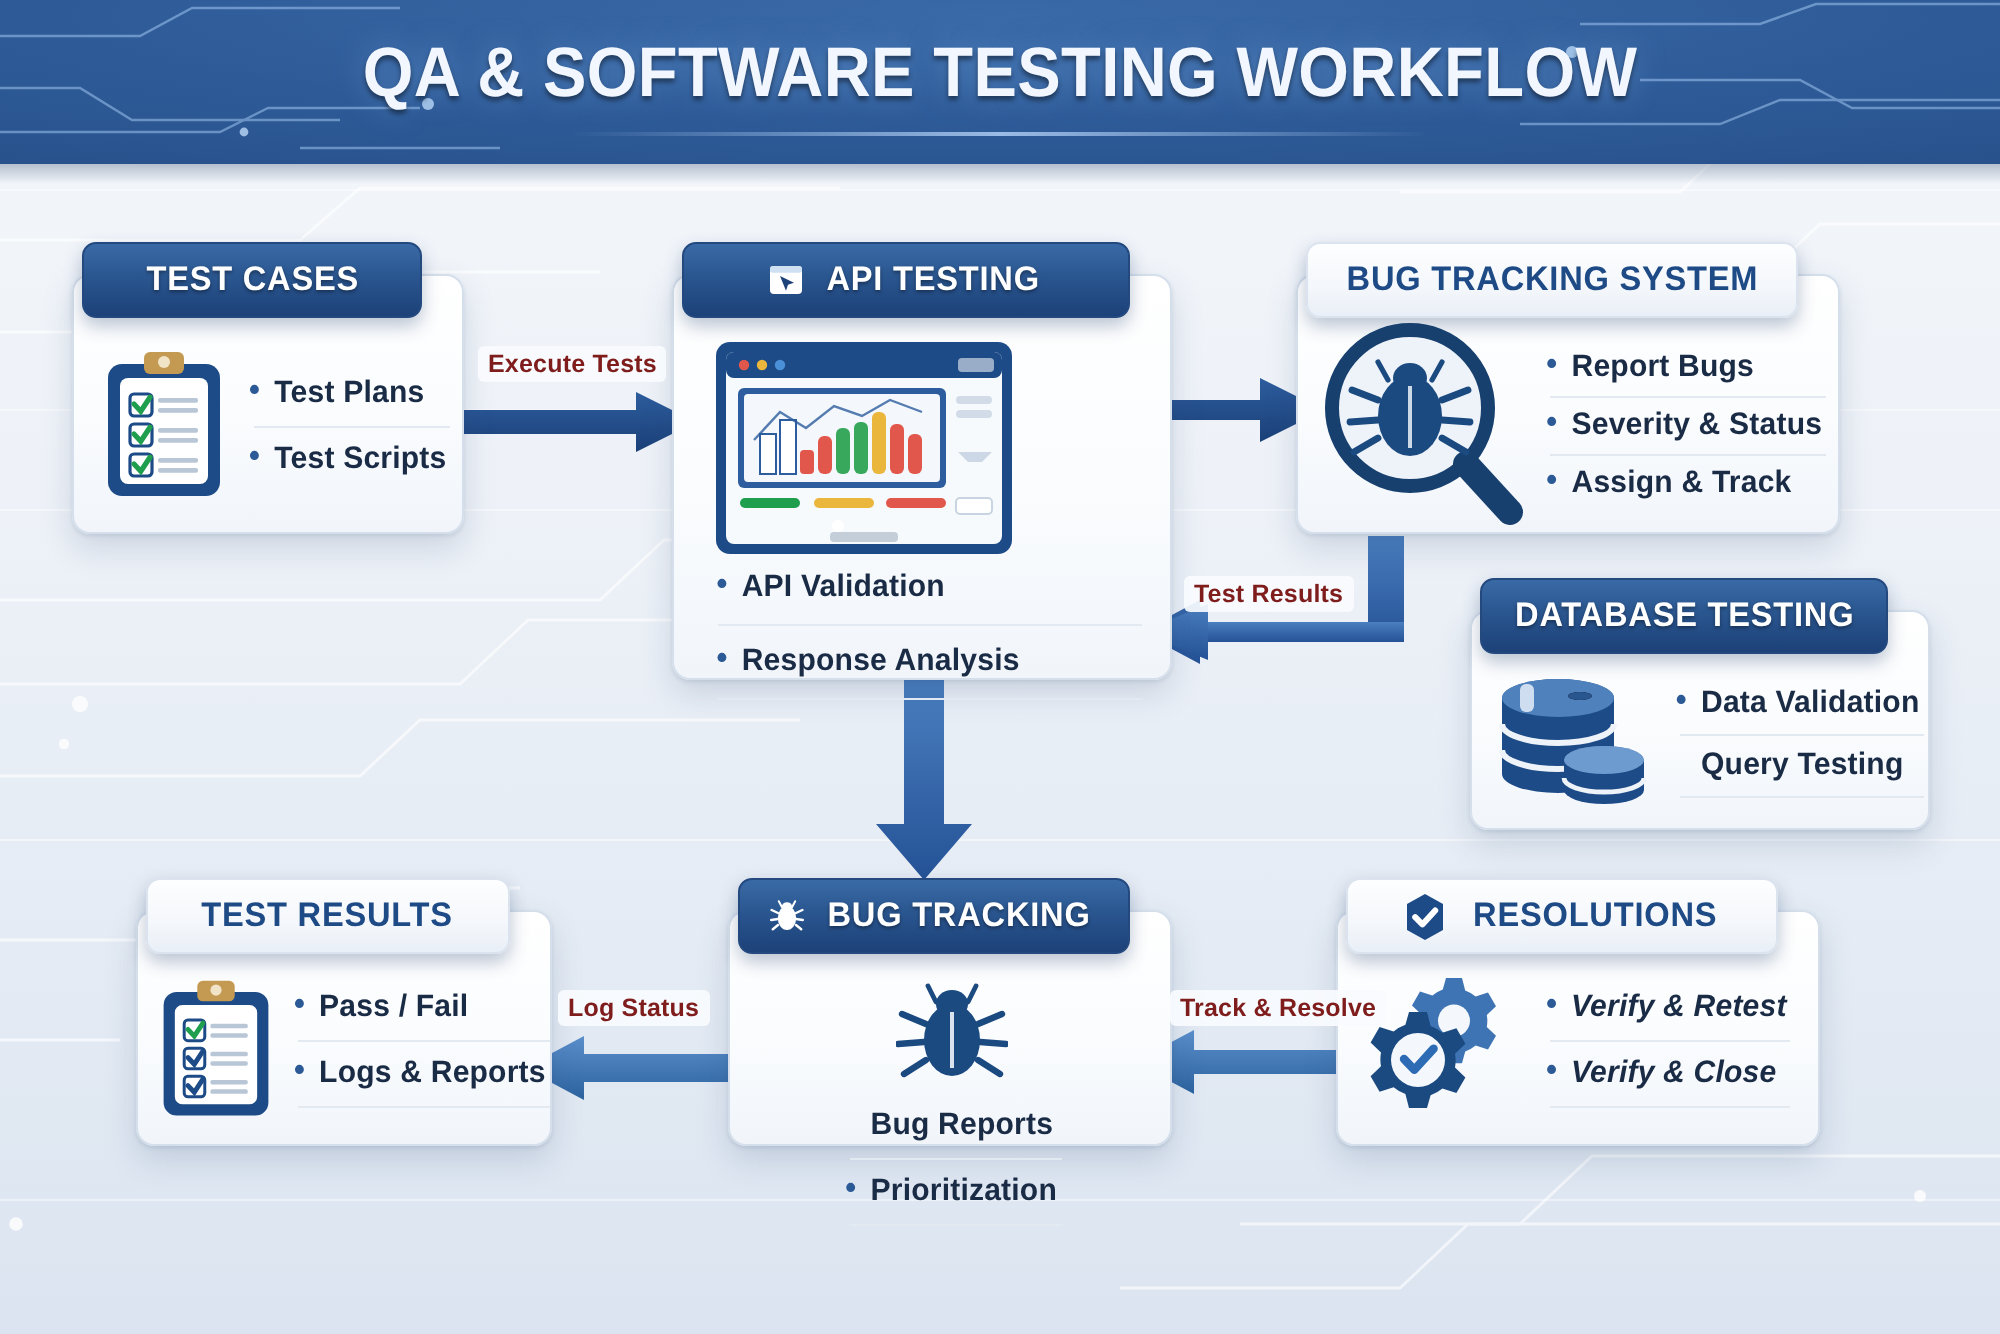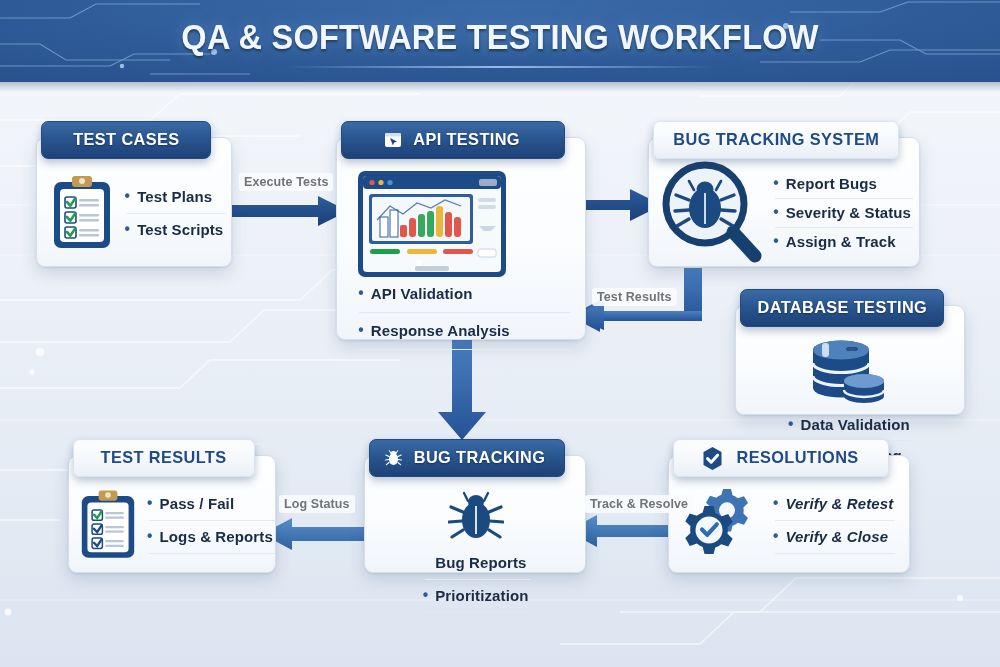--- a/index.html
+++ b/index.html
@@ -97,21 +97,21 @@
     content: "•"; position: absolute; left: 0; top: -1px;
     color: #2b5album; color: #2c5a96; font-size: 16px;
   }
   .bullet.nodot { padding-left: 13px; }
   .bullet.nodot::before { content: ""; }
   .sep { height: 1px; background: #e3e9f1; margin: 1px 0 1px 4px; }
 
   
   .arrow-label {
     position: absolute;
-    font-size: 12.5px; font-weight: bold; color: #737373;
+    font-size: 12.5px; font-weight: bold; color: #7f1d1d;
     background: rgba(248,251,254,.92);
     padding: 2px 5px; border-radius: 3px;
     white-space: nowrap;
     letter-spacing: .1px;
   }
   svg.conn { position: absolute; left: 0; top: 0; width: 1000px; height: 667px; pointer-events: none; }
 
   
   .icon-wrap { flex: 0 0 auto; display: flex; align-items: center; justify-content: center; }
 </style>
@@ -343,21 +343,21 @@
         <div class="sep"></div>
         <div class="bullet">Assign &amp; Track</div>
       </div>
     </div>
   </div>
 
   <div class="card" style="left:735px; top:305px; width:230px; height:110px;">
     <div class="card-head dark">
       <span class="head-label">DATABASE TESTING</span>
     </div>
-    <div class="card-body" style="gap:8px; padding-left:10px;flex-direction:column;">
+    <div class="card-body" style="gap:8px; padding-left:10px;">
       <span class="icon-wrap">
         <svg width="82" height="72" viewBox="0 0 82 72">
           <g>
             <ellipse cx="33" cy="14" rx="28" ry="9.5" fill="#2d5d9e"></ellipse>
             <path d="M5 14 V52 a28 9.5 0 0 0 56 0 V14 Z" fill="#1d4b87"></path>
             <ellipse cx="33" cy="14" rx="28" ry="9.5" fill="#4f82bd"></ellipse>
             <path d="M5 27 a28 9.5 0 0 0 56 0" fill="none" stroke="#eef3f9" stroke-width="3"></path>
             <path d="M5 40 a28 9.5 0 0 0 56 0" fill="none" stroke="#eef3f9" stroke-width="3"></path>
             <rect x="14" y="7" width="7" height="14" rx="3" fill="#dbe7f4" opacity=".9"></rect>
             <ellipse cx="44" cy="13" rx="6" ry="2" fill="#2a5párt"></ellipse>

